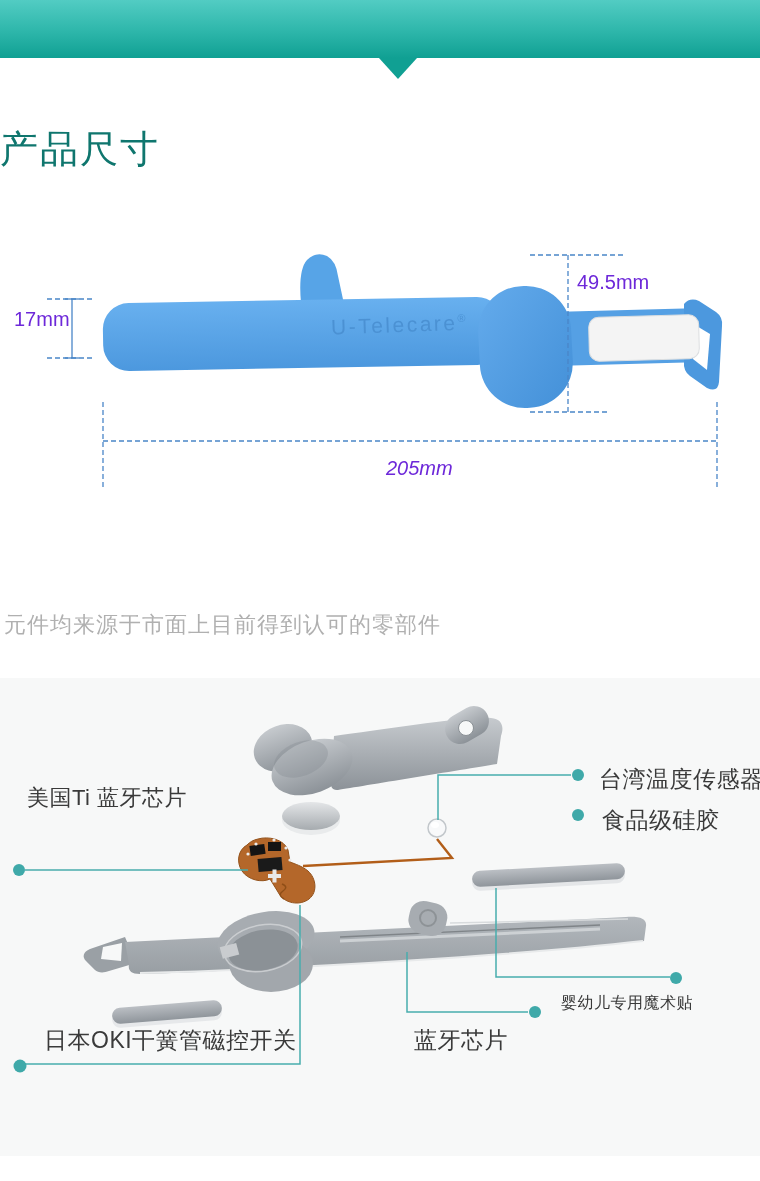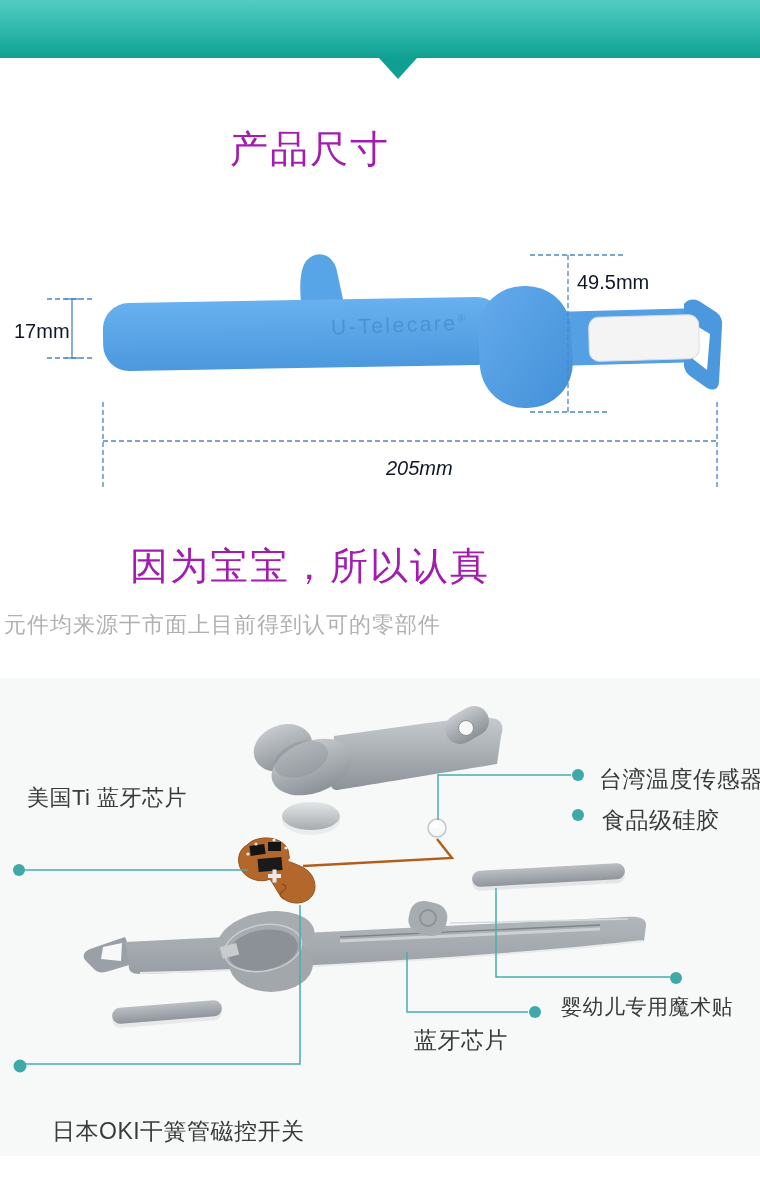--- a/index.html
+++ b/index.html
@@ -5,27 +5,27 @@
   html,body{margin:0;padding:0;background:#fff;}
   .page{position:relative;width:760px;height:1181px;background:#ffffff;overflow:hidden;
         font-family:"Liberation Sans","DejaVu Sans",sans-serif;}
   
   .banner{position:absolute;left:0;top:0;width:760px;height:58px;
           background:linear-gradient(180deg,#52ccc3 0%,#2db6aa 55%,#10a093 100%);}
   .banner-notch{position:absolute;left:379px;top:58px;width:0;height:0;
           border-left:19px solid transparent;border-right:19px solid transparent;
           border-top:21px solid #10a093;}
   
-  .sec-title{position:absolute;left:0;width:620px;text-align:center;color:#a21caf;
+  .sec-title{position:absolute;left:0;width:620px;color:#0f766e;
              font-size:38px;letter-spacing:2px;white-space:nowrap;}
   .sec-sub{position:absolute;left:4px;width:760px;text-align:left;color:#b0b0b0;
            font-size:22px;letter-spacing:1px;white-space:nowrap;}
   
   .dims-svg{position:absolute;left:0;top:230px;}
-  .dim-label{position:absolute;color:#0f172a;font-size:20px;white-space:nowrap;}
+  .dim-label{position:absolute;color:#6d28d9;font-size:20px;white-space:nowrap;}
   .brand-emboss{position:absolute;left:331px;top:313px;color:#4a90d2;font-size:21px;
                 letter-spacing:2.5px;transform:rotate(-2deg);opacity:.92;white-space:nowrap;}
   .brand-emboss sup{font-size:11px;}
   
   .exploded-bg{position:absolute;left:0;top:678px;width:760px;height:478px;background:#f7f8f8;}
   .exploded-svg{position:absolute;left:0;top:678px;}
   .part-label{position:absolute;color:#3a3a3a;font-size:23px;white-space:nowrap;letter-spacing:.5px;}
 </style>
 </head>
 <body>
@@ -71,25 +71,24 @@
       <path d="M103,172 V257" stroke-dasharray="5,3"></path>
       <path d="M717,172 V257" stroke-dasharray="5,3"></path>
       <path d="M103,211 H717" stroke-dasharray="5,3"></path>
     </g>
   </svg>
 
   <div class="brand-emboss">
     <span>U-Telecare</span><sup>®</sup>
   </div>
 
-  <div class="dim-label" style="left:14px;top:320px;">17mm</div>
+  <div class="dim-label" style="left:14px;top:308px;">17mm</div>
   <div class="dim-label" style="left:577px;top:271px;">49.5mm</div>
   <div class="dim-label" style="left:386px;top:457px;font-style:italic;">205mm</div>
 
-  <div class="sec-title" style="top:541px;">因为宝宝，所以认真</div>
   <div class="sec-sub" style="top:610px;">元件均来源于市面上目前得到认可的零部件</div>
 
   <div class="exploded-bg"></div>
   <svg class="exploded-svg" width="760" height="478" viewBox="0 0 760 478">
     <defs>
       <linearGradient id="metalG" x1="0" y1="0" x2="0" y2="1">
         <stop offset="0" stop-color="#c6cace"></stop>
           <stop offset="1" stop-color="#8c9298"></stop>
       </linearGradient>
       <linearGradient id="metalG2" x1="0" y1="0" x2="0" y2="1">
@@ -182,17 +181,17 @@
       <circle cx="578" cy="137" r="6"></circle>
       <circle cx="676" cy="300" r="6"></circle>
       <circle cx="535" cy="334" r="6"></circle>
       <circle cx="20" cy="388" r="6.5"></circle>
     </g>
   </svg>
 
   <div class="part-label" style="left:599px;top:764px;">台湾温度传感器</div>
   <div class="part-label" style="left:602px;top:805px;">食品级硅胶</div>
   <div class="part-label" style="left:27px;top:783px;font-size:22px;">美国Ti 蓝牙芯片</div>
-  <div class="part-label" style="left:561px;top:993px;font-size:21px;">婴幼儿专用魔术贴</div>
+  <div class="part-label" style="left:561px;top:993px;font-size:16px;">婴幼儿专用魔术贴</div>
   <div class="part-label" style="left:414px;top:1025px;">蓝牙芯片</div>
-  <div class="part-label" style="left:44px;top:1116px;margin-left:8px;">日本OKI干簧管磁控开关</div>
+  <div class="part-label" style="left:44px;top:1025px;">日本OKI干簧管磁控开关</div>
 
 </div>
 
 </body></html>

